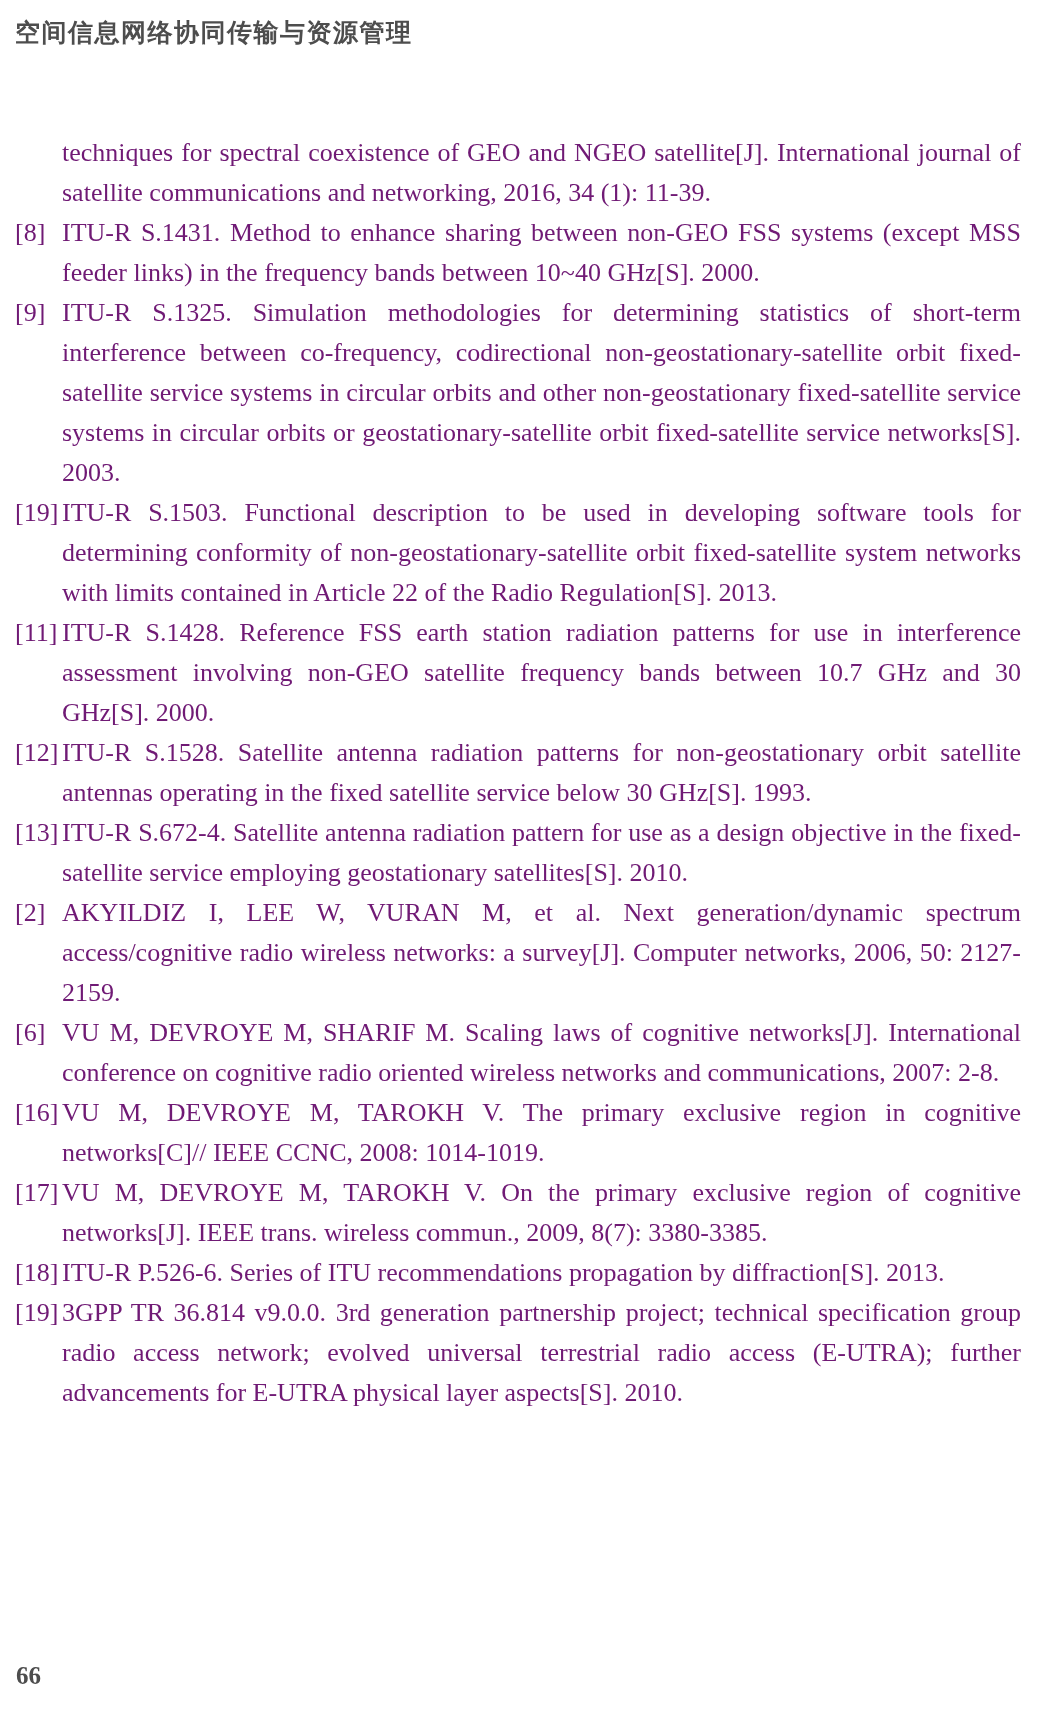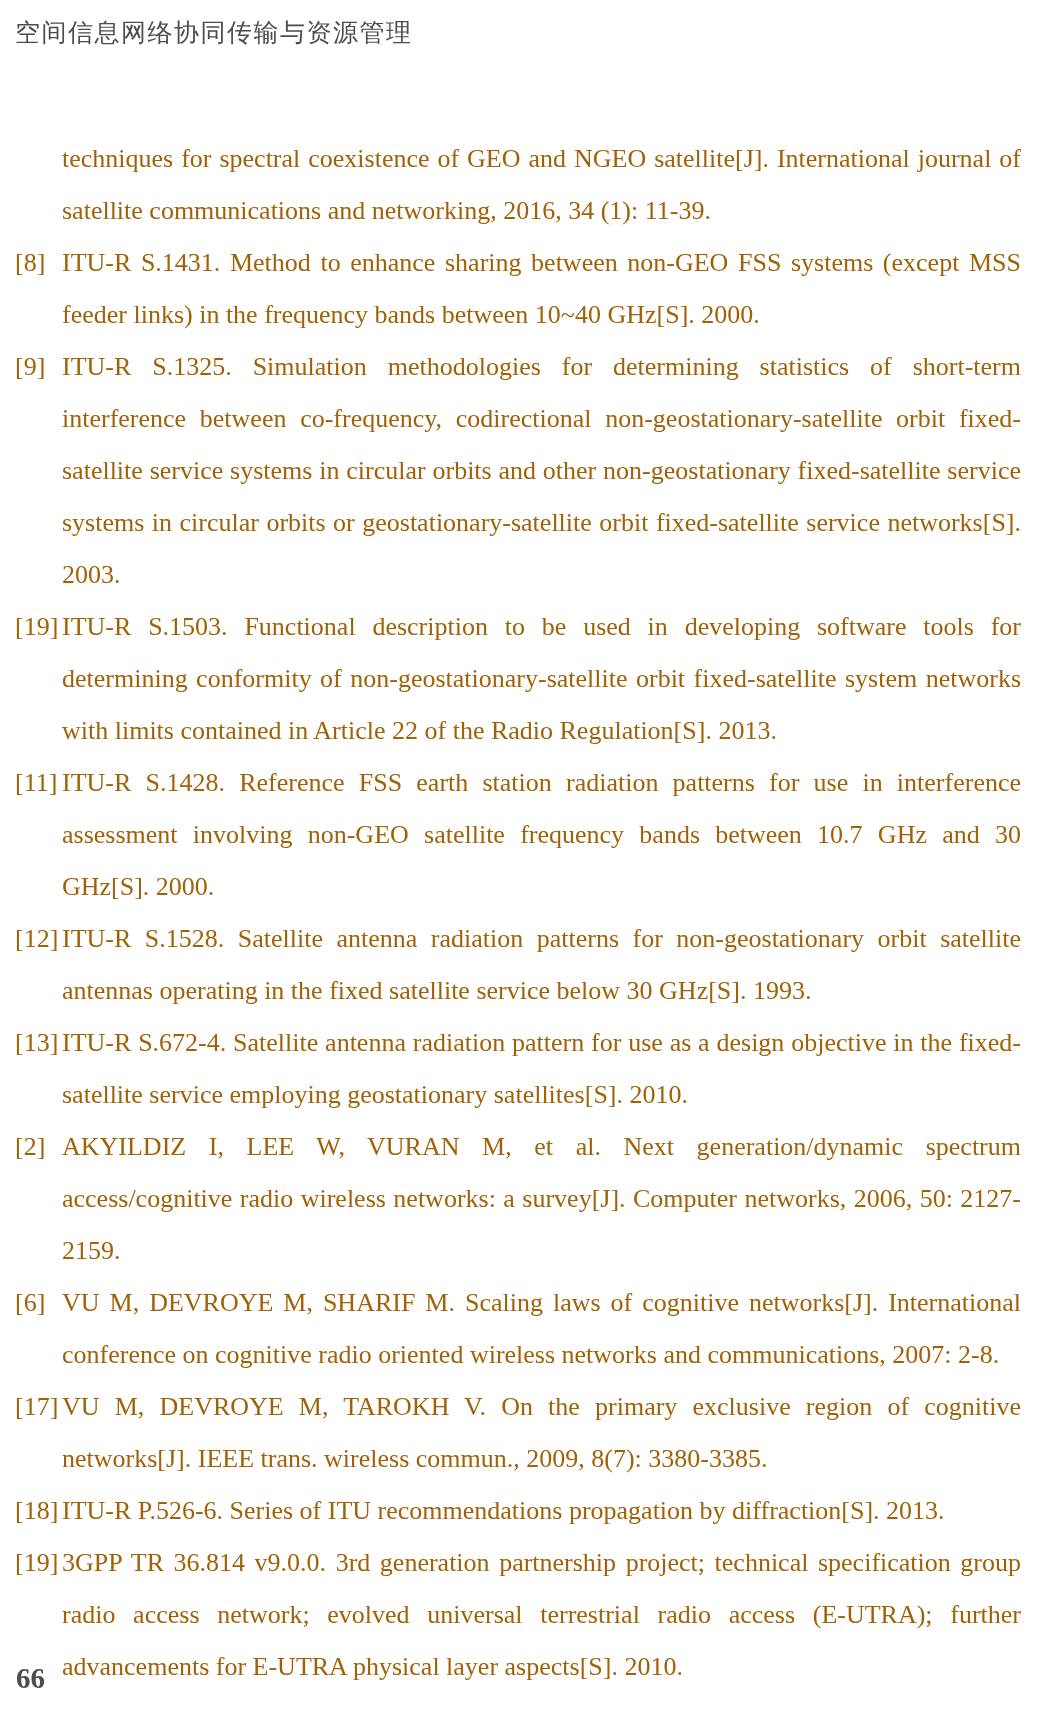--- a/index.html
+++ b/index.html
@@ -7,50 +7,50 @@
     width: 1037px; height: 1717px;
     background: #ffffff;
     position: relative;
     font-family: "Liberation Serif", serif;
     overflow: hidden;
   }
   .running-header {
     position: absolute;
     left: 15px; top: 16px;
     font-family: "DejaVu Sans", "Liberation Sans", sans-serif;
-    font-weight: normal;
+    font-weight: bold;
     font-size: 25px;
     letter-spacing: 1.5px;
     color: #4d4d4d;
     white-space: nowrap;
   }
   .references {
     position: absolute;
     left: 15px; top: 133px;
     width: 1006px;
     font-size: 26px;
-    line-height: 52px;
-    color: #a16207;
+    line-height: 40px;
+    color: #701a75;
     text-align: justify;
   }
   .ref {
     position: relative;
     padding-left: 47px;
   }
   .ref-label {
     position: absolute;
     left: 0; top: 0;
     white-space: nowrap;
   }
   .page-number {
     position: absolute;
     left: 16px; top: 1662px;
     font-family: "Liberation Serif", serif;
     font-weight: bold;
-    font-size: 29px;
+    font-size: 25px;
     color: #4d4d4d;
   }
 </style>
 </head>
 <body>
 
 <div class="running-header">空间信息网络协同传输与资源管理</div>
 
 <div class="references">
 
@@ -91,20 +91,24 @@
   <div class="ref">
     <span class="ref-label">[2]</span>
     <span class="ref-text">AKYILDIZ I, LEE W, VURAN M, et al. Next generation/dynamic spectrum access/cognitive radio wireless networks: a survey[J]. Computer networks, 2006, 50: 2127-2159.</span>
   </div>
 
   <div class="ref">
     <span class="ref-label">[6]</span>
     <span class="ref-text">VU M, DEVROYE M, SHARIF M. Scaling laws of cognitive networks[J]. International conference on cognitive radio oriented wireless networks and communications, 2007: 2-8.</span>
   </div>
 
+  <div class="ref">
+    <span class="ref-label">[16]</span>
+    <span class="ref-text">VU M, DEVROYE M, TAROKH V. The primary exclusive region in cognitive networks[C]// IEEE CCNC, 2008: 1014-1019.</span>
+  </div>
 
   <div class="ref">
     <span class="ref-label">[17]</span>
     <span class="ref-text">VU M, DEVROYE M, TAROKH V. On the primary exclusive region of cognitive networks[J]. IEEE trans. wireless commun., 2009, 8(7): 3380-3385.</span>
   </div>
 
   <div class="ref">
     <span class="ref-label">[18]</span>
     <span class="ref-text">ITU-R P.526-6. Series of ITU recommendations propagation by diffraction[S]. 2013.</span>
   </div>

